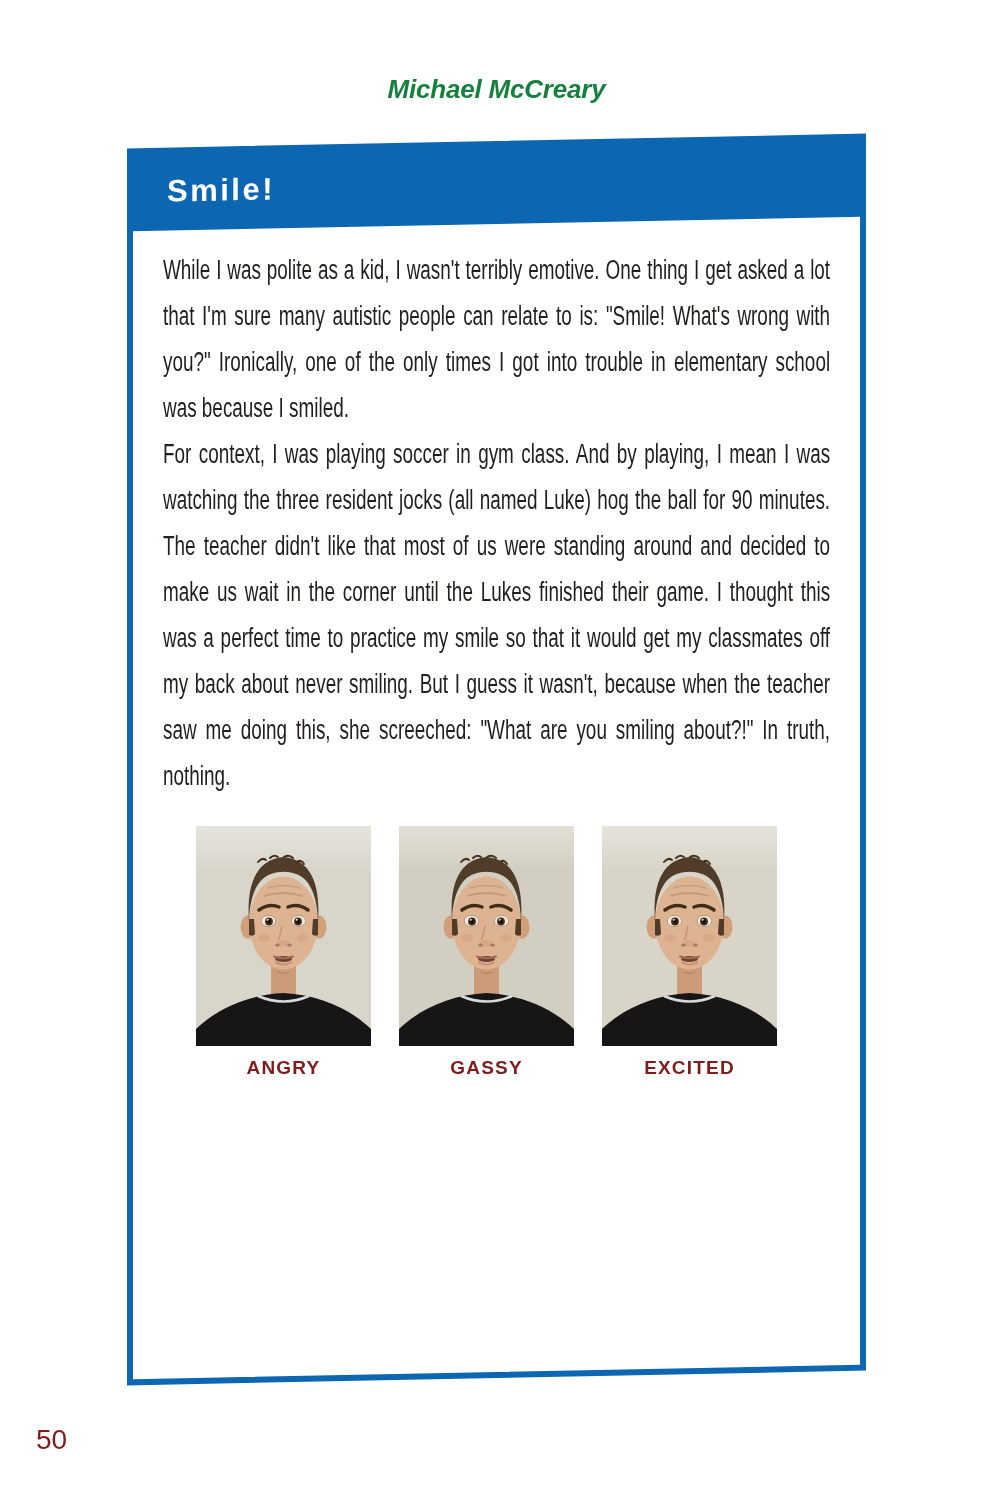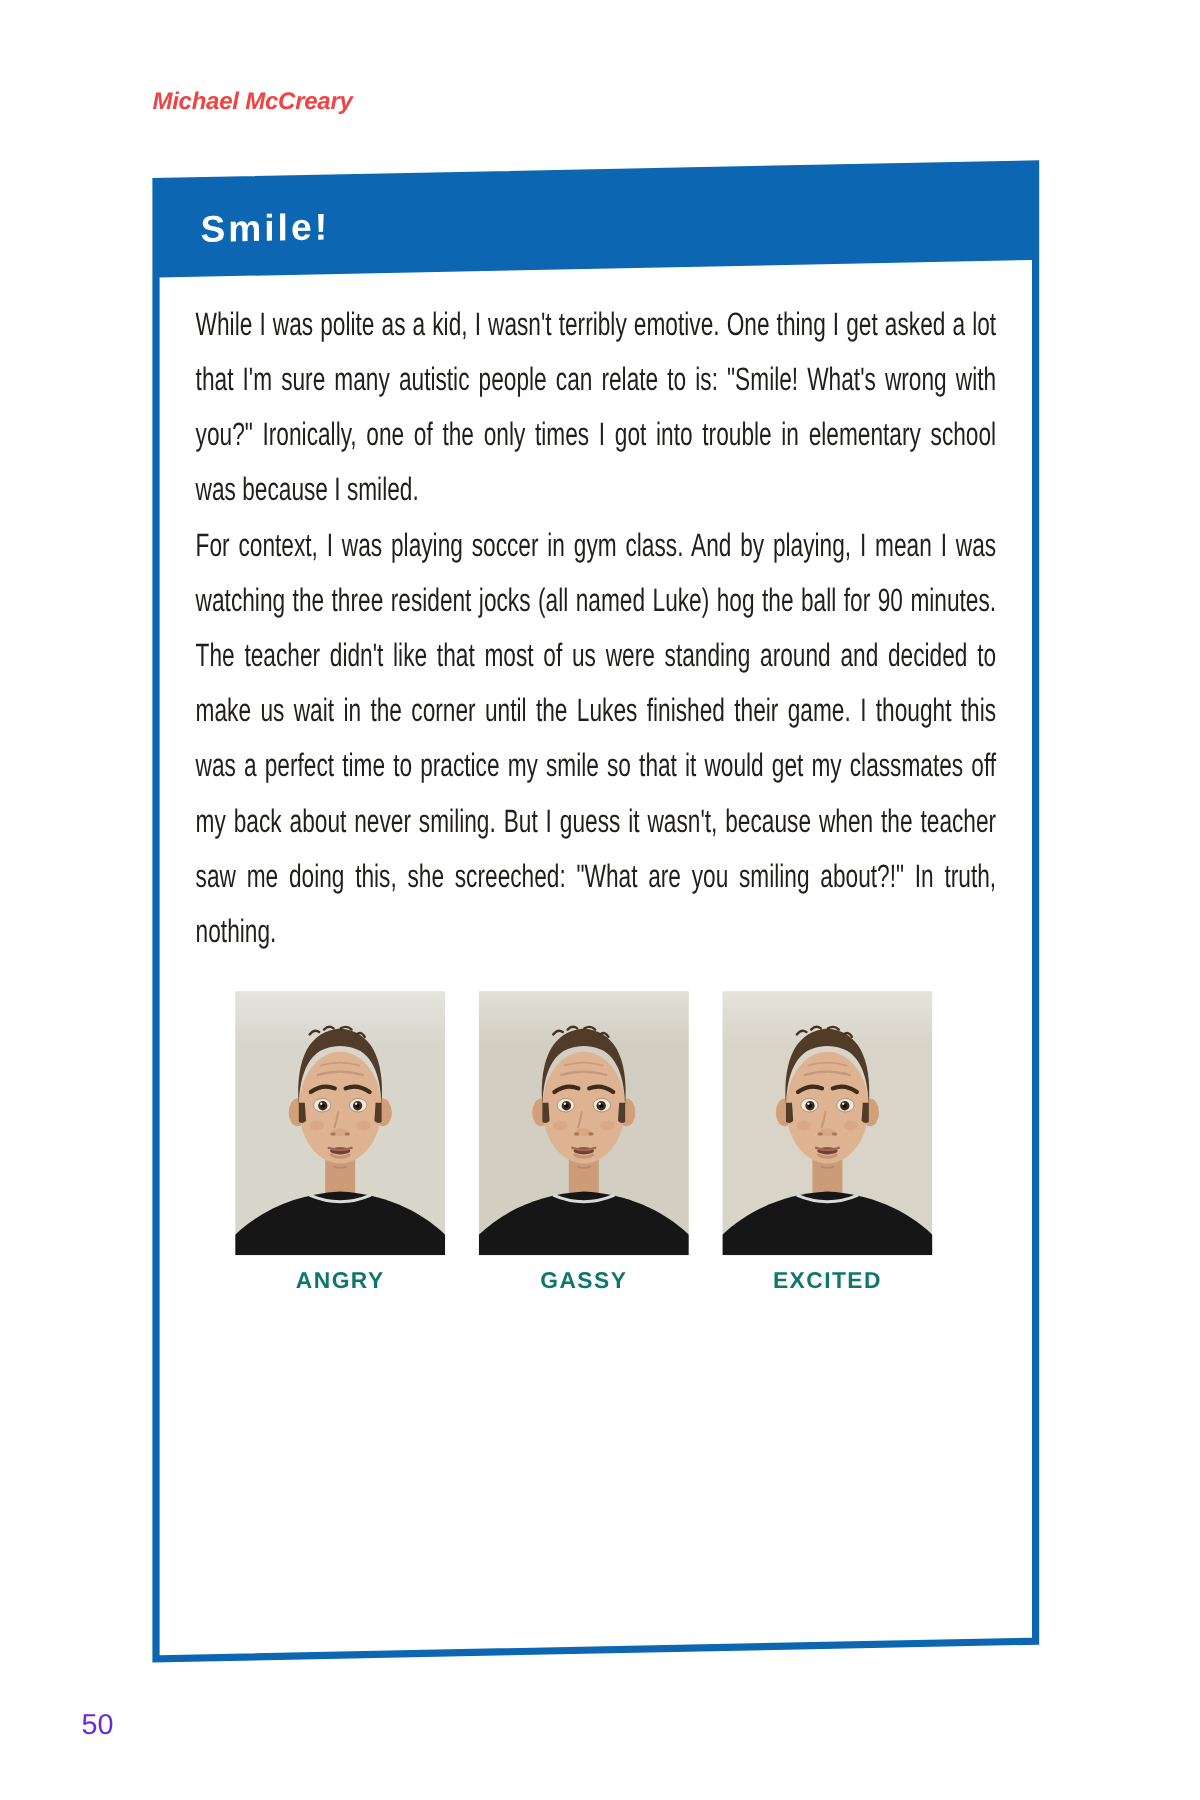--- a/index.html
+++ b/index.html
@@ -13,25 +13,26 @@
     position: relative;
     width: 1000px; height: 1500px;
     background: #ffffff;
   }
   :root { --blue: #0c66b2; }
 
   
   .running-header {
     position: absolute;
     left: 127px; top: 74px; width: 739px;
+    text-align: center;
     font-style: italic;
     font-weight: 600;
-    font-size: 20px;
+    font-size: 26px;
     letter-spacing: -0.2px;
-    color: #ef4444;
+    color: #15803d;
   }
 
   
   .card-frame {
     position: absolute;
     left: 127px; top: 141px;
     width: 727px; height: 1225px;
     border: 6px solid var(--blue);
     background: #ffffff;
     transform: skewY(-1.15deg);
@@ -84,28 +85,28 @@
     line-height: 0;
     box-shadow: 0 0 0 1px rgba(0,0,0,0.04) inset;
   }
   .photo svg { width: 175px; height: 220px; display: block; }
   .photo-label {
     margin-top: 11px;
     text-align: center;
     font-weight: 700;
     font-size: 19px;
     letter-spacing: 1.2px;
-    color: #0f766e;
+    color: #7f1d1d;
   }
 
   .page-number {
     position: absolute;
-    left: 68px; top: 1424px;
-    font-size: 24px;
-    color: #6d28d9;
+    left: 36px; top: 1424px;
+    font-size: 28px;
+    color: #7f1d1d;
   }
   .svg-defs { position: absolute; width: 0; height: 0; overflow: hidden; }
 </style>
 </head>
 <body>
 
 <svg class="svg-defs" xmlns="http://www.w3.org/2000/svg" aria-hidden="true">
   <defs>
     <linearGradient id="wallTop" x1="0" y1="0" x2="0" y2="1">
       <stop offset="0" stop-color="#ffffff" stop-opacity="0.35"></stop>

